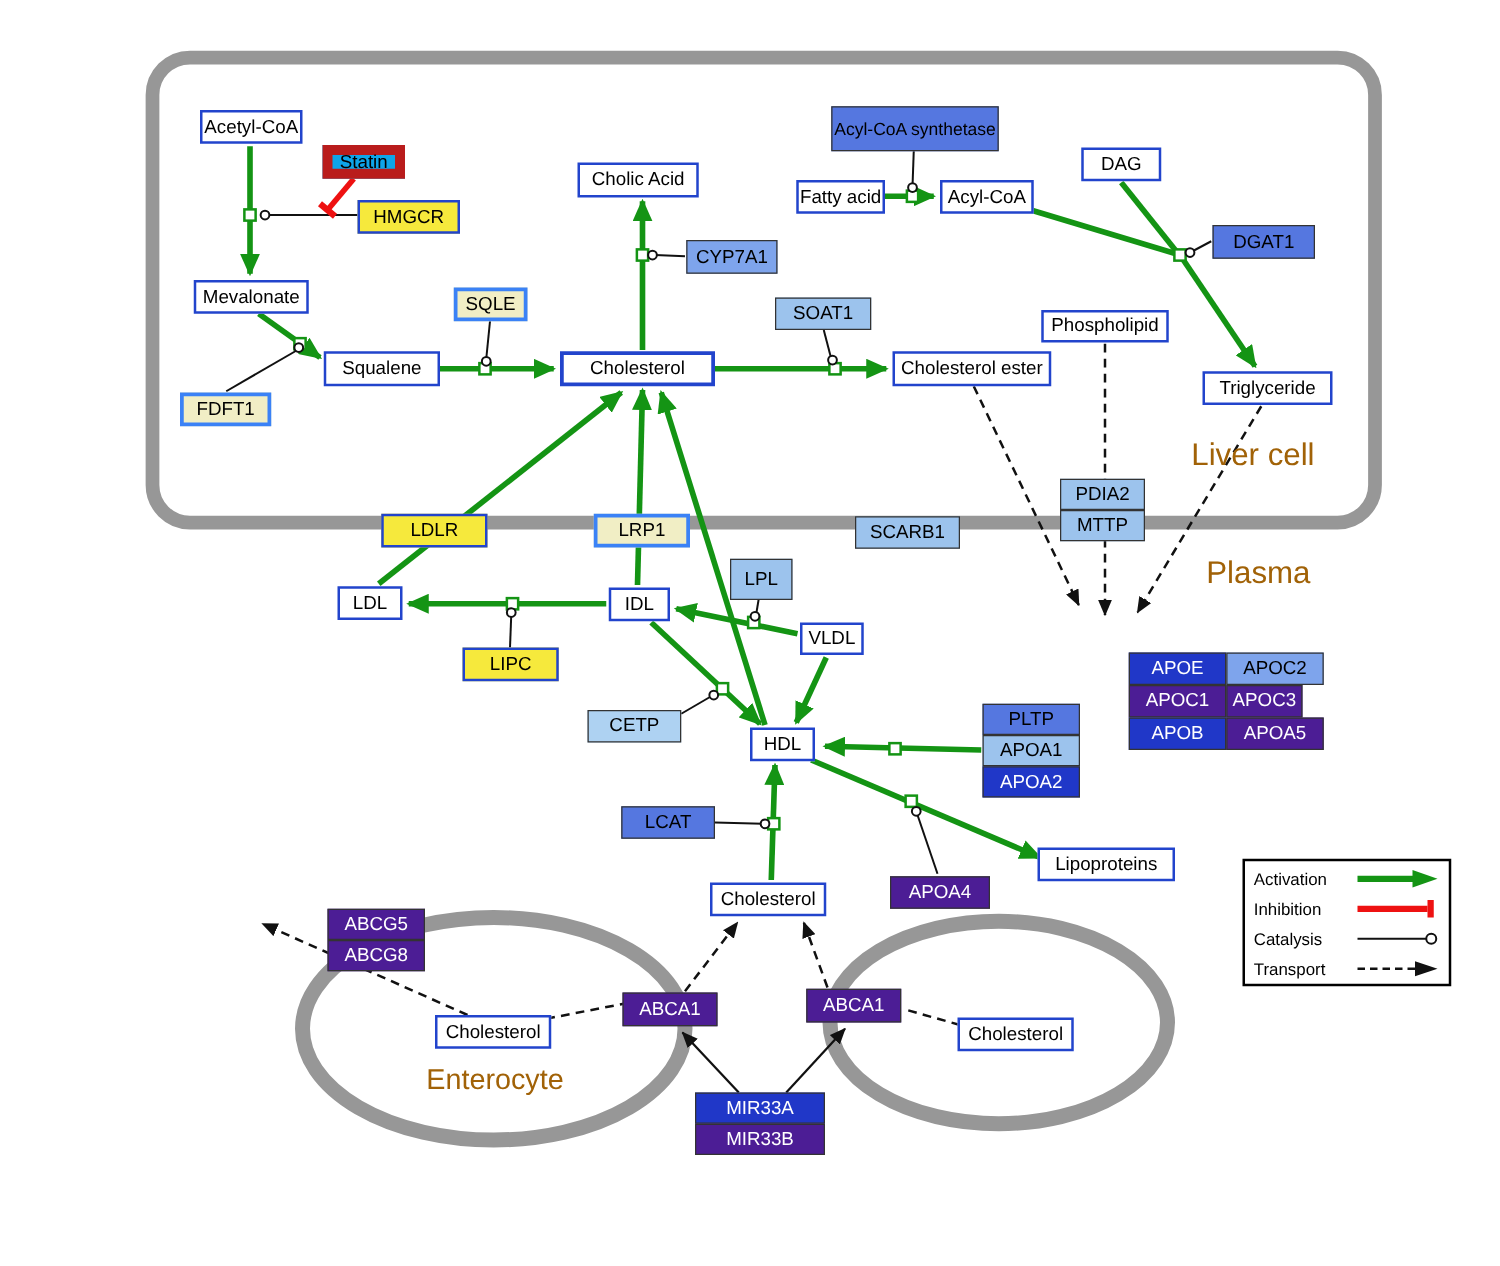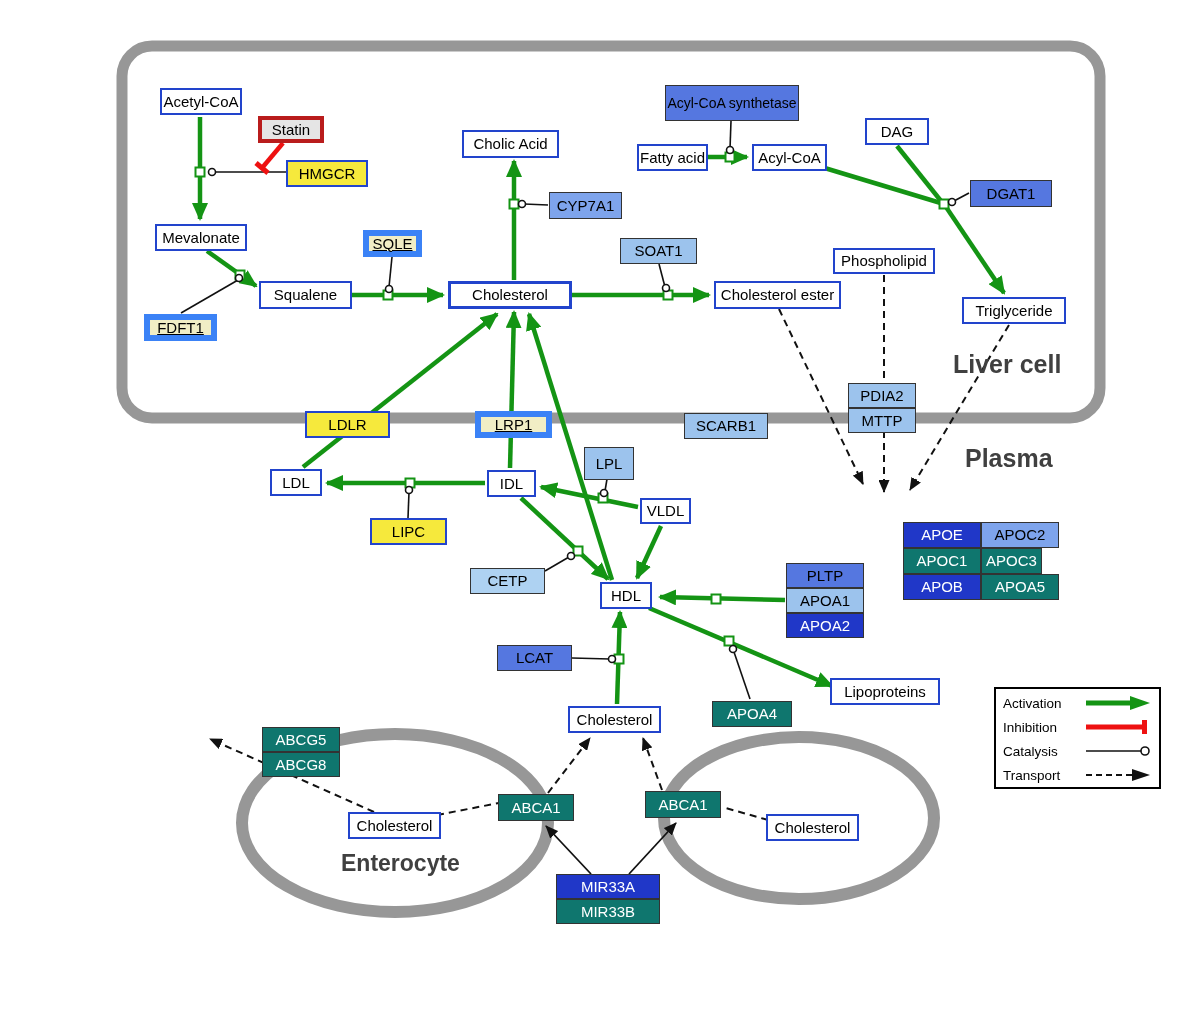--- a/index.html
+++ b/index.html
@@ -4,30 +4,30 @@
 <style>
   html,body { margin:0; padding:0; background:#fff; }
   #canvas { position:relative; width:1200px; height:1013px; background:#fff;
             font-family:"Liberation Sans", sans-serif; overflow:hidden; }
   svg.edges { position:absolute; left:0; top:0; z-index:1; }
   .node { position:absolute; z-index:2; box-sizing:border-box; display:flex;
           align-items:center; justify-content:center; text-align:center;
           font-size:15px; line-height:1.05; color:#000; background:#fff; }
   .met    { border:2px solid #2244cc; background:#fff; }
   .met-thick { border:3px solid #2244cc; background:#fff; }
-  .statin { border:4px solid #b91c1c; background:#e5e5e5;text-align:right; }
+  .statin { border:8px solid #b91c1c; background:#0ea5e9;text-align:right; }
   .ybright{ background:#f6e93c; border:2px solid #2244cc; }
-  .ypale  { background:#f1eec5; border:6px solid #3b82f6;text-decoration:underline; }
+  .ypale  { background:#f1eec5; border:3px solid #3b82f6; }
   .b1 { background:#aed2f2; border:1px solid #333; }
   .b2 { background:#9cc3ed; border:1px solid #333; }
   .b3 { background:#7ea4ec; border:1px solid #333; }
   .b4 { background:#5577e0; border:1px solid #333; }
-  .b5 { background:#0f766e; border:1px solid #333; color:#fff; }
+  .b5 { background:#4c1d95; border:1px solid #333; color:#fff; }
   .b6 { background:#2037c8; border:1px solid #333; color:#fff; }
-  .region-label { position:absolute; z-index:2; font-weight:bold; color:#404040; white-space:nowrap; }
+  .region-label { position:absolute; z-index:2; font-weight:normal; color:#a16207; white-space:nowrap; }
   .legend { position:absolute; z-index:3; left:994px; top:687px; width:167px; height:102px;
             background:#fff; border:2px solid #000; box-sizing:border-box; padding-top:2px; }
   .legend-row { display:flex; align-items:center; justify-content:space-between;
                 height:24px; padding:0 7px; gap:16px; }
   .legend-label { font-size:13.5px; color:#000; white-space:nowrap; }
 </style>
 </head>
 <body>
 
 <div id="canvas">

